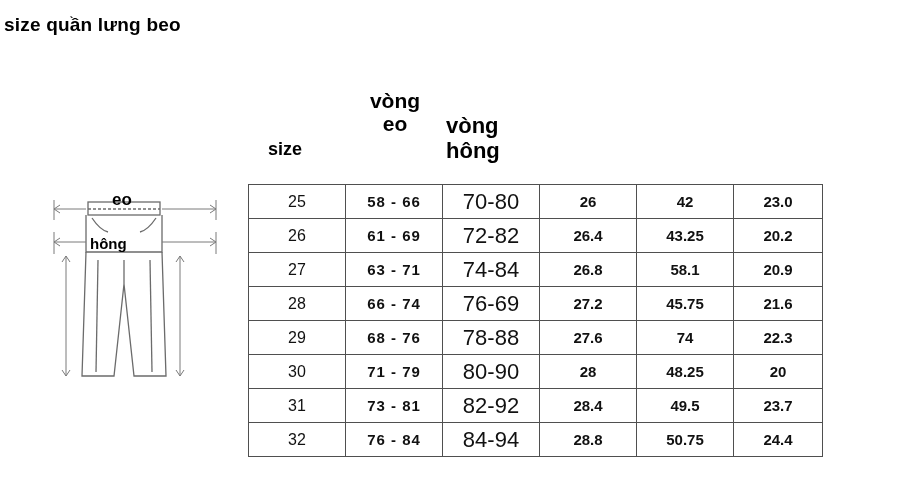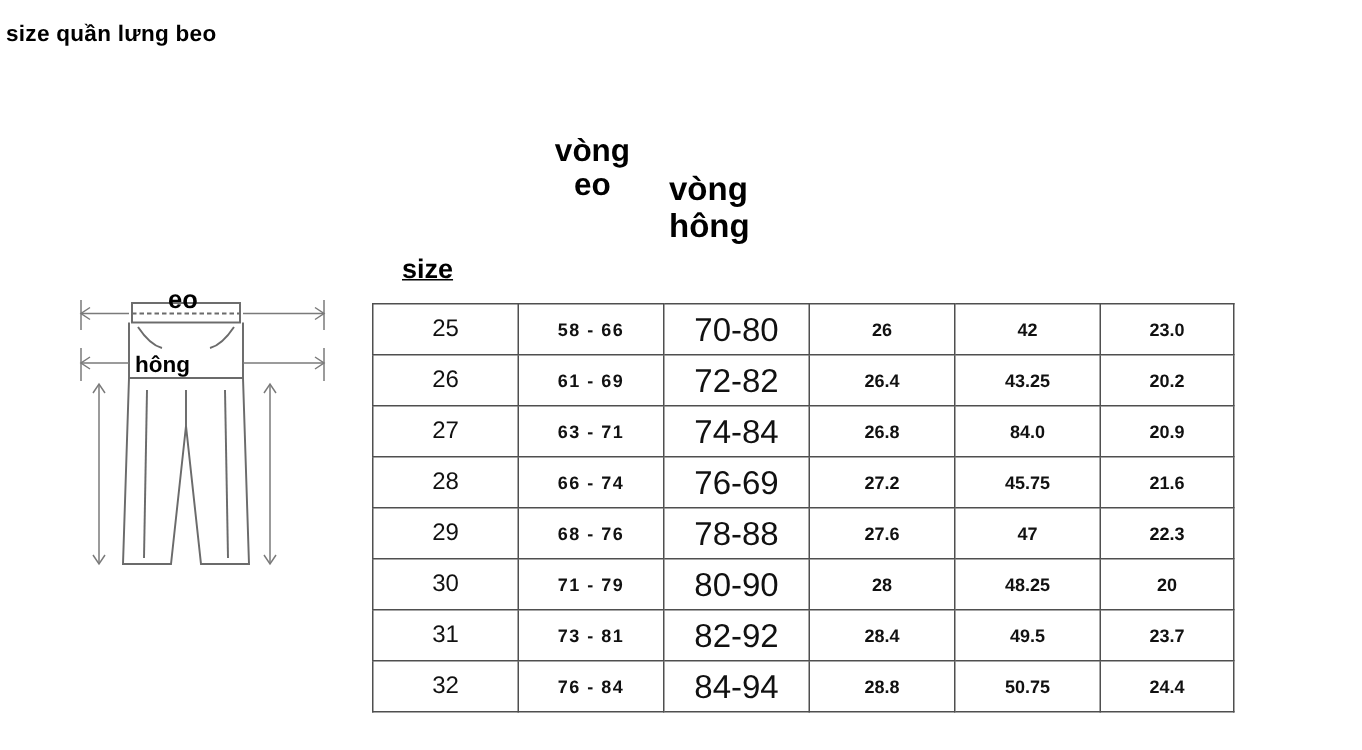--- a/index.html
+++ b/index.html
@@ -17,21 +17,21 @@
   }
   .page {
     position: relative;
     width: 908px;
     height: 500px;
   }
   .title {
     position: absolute;
     left: 4px;
     top: 14px;
-    font-size: 15px;
+    font-size: 19px;
     font-weight: bold;
     color: #000000;
     letter-spacing: 0.2px;
   }
 
   
   .diagram {
     position: absolute;
     left: 40px;
     top: 180px;
@@ -58,55 +58,53 @@
 
   
   .hdr {
     position: absolute;
     font-weight: bold;
     color: #000000;
     line-height: 1.08;
   }
   .hdr-size {
     left: 268px;
-    top: 170px;
+    top: 140px;
     font-size: 18px;
-    text-decoration: underline;
   }
   .hdr-vongeo {
     left: 358px;
     top: 90px;
     font-size: 21px;
     text-align: center;
     width: 74px;
   }
   .hdr-vonghong {
     left: 446px;
     top: 113px;
     font-size: 22px;
     line-height: 1.15;
   }
 
   
   .table-wrap {
     position: absolute;
     left: 248px;
     top: 184px;
-    margin-top: 18px;
   }
   table.sizes {
     border-collapse: collapse;
     table-layout: fixed;
   }
   table.sizes td {
     border: 1px solid #4f4f4f;
     height: 33px;
     text-align: center;
     vertical-align: middle;
-    font-size: 12px;
+    font-size: 15px;
     color: #111;
     padding: 0;
   }
   table.sizes td.c0 { width: 96px; font-weight: normal; font-size: 16px; }
   table.sizes td.c1 { width: 96px; font-weight: bold; letter-spacing: 1px; }
   table.sizes td.c2 { width: 96px; font-size: 22px; }
   table.sizes td.c3 { width: 96px; font-weight: bold; }
   table.sizes td.c4 { width: 96px; font-weight: bold; }
   table.sizes td.c5 { width: 88px; font-weight: bold; }
 </style>
@@ -191,37 +189,37 @@
             <td class="c2">72-82</td>
             <td class="c3">26.4</td>
             <td class="c4">43.25</td>
             <td class="c5">20.2</td>
           </tr>
           <tr>
             <td class="c0">27</td>
             <td class="c1">63 - 71</td>
             <td class="c2">74-84</td>
             <td class="c3">26.8</td>
-            <td class="c4">84.0</td>
+            <td class="c4">58.1</td>
             <td class="c5">20.9</td>
           </tr>
           <tr>
             <td class="c0">28</td>
             <td class="c1">66 - 74</td>
             <td class="c2">76-69</td>
             <td class="c3">27.2</td>
             <td class="c4">45.75</td>
             <td class="c5">21.6</td>
           </tr>
           <tr>
             <td class="c0">29</td>
             <td class="c1">68 - 76</td>
             <td class="c2">78-88</td>
             <td class="c3">27.6</td>
-            <td class="c4">47</td>
+            <td class="c4">74</td>
             <td class="c5">22.3</td>
           </tr>
           <tr>
             <td class="c0">30</td>
             <td class="c1">71 - 79</td>
             <td class="c2">80-90</td>
             <td class="c3">28</td>
             <td class="c4">48.25</td>
             <td class="c5">20</td>
           </tr>

